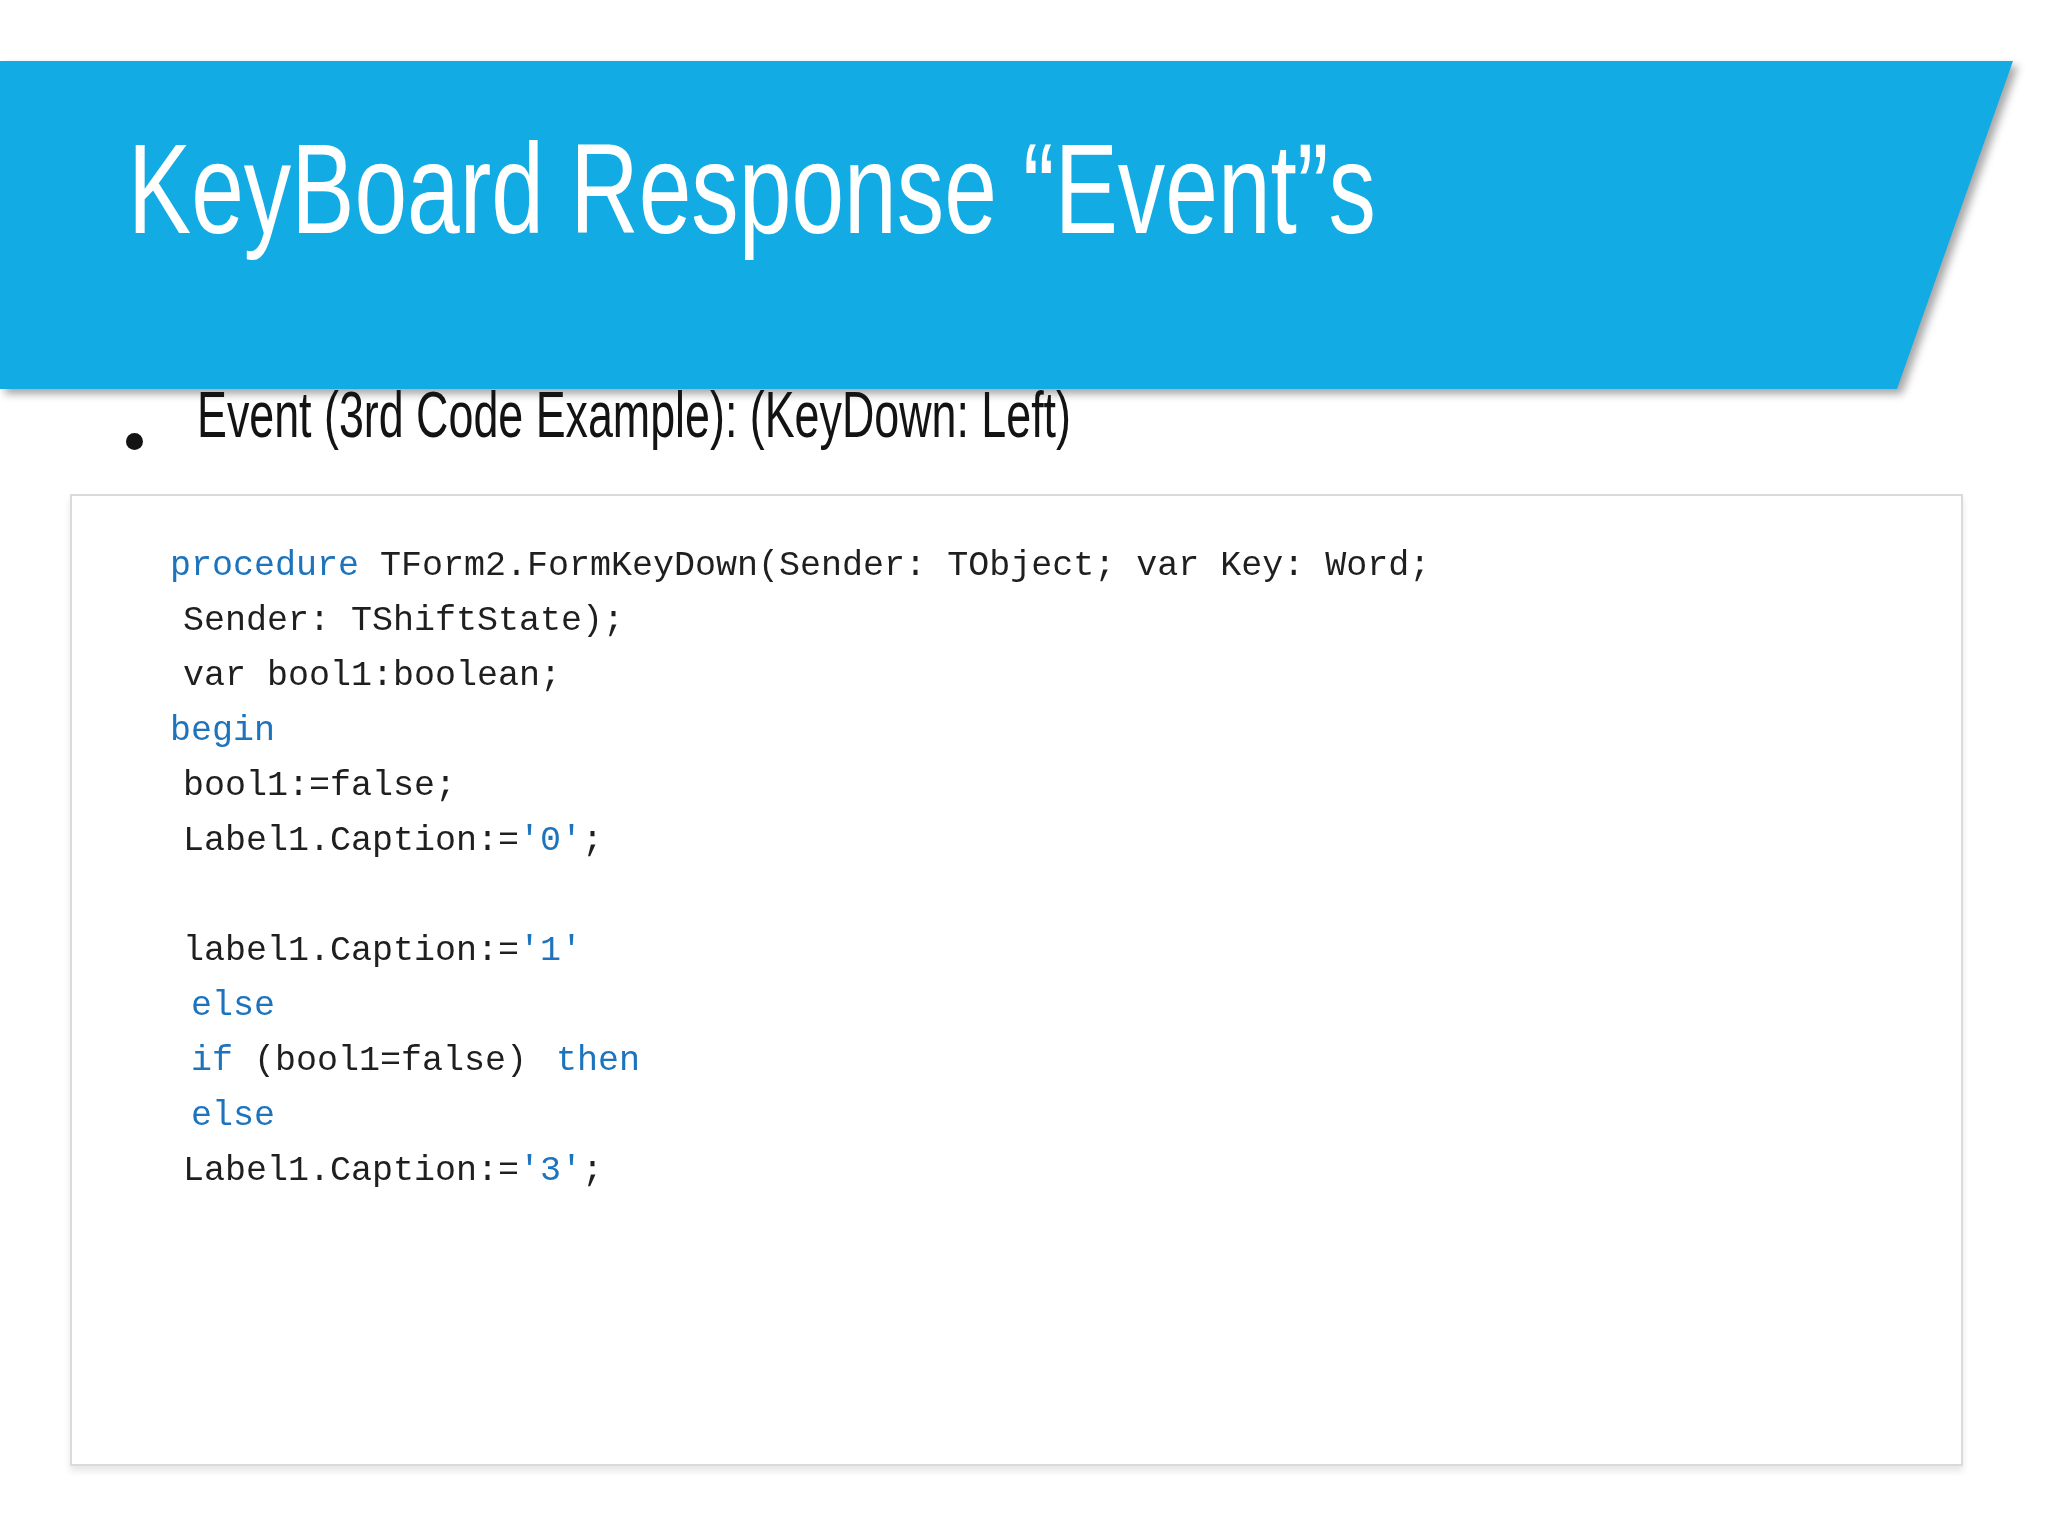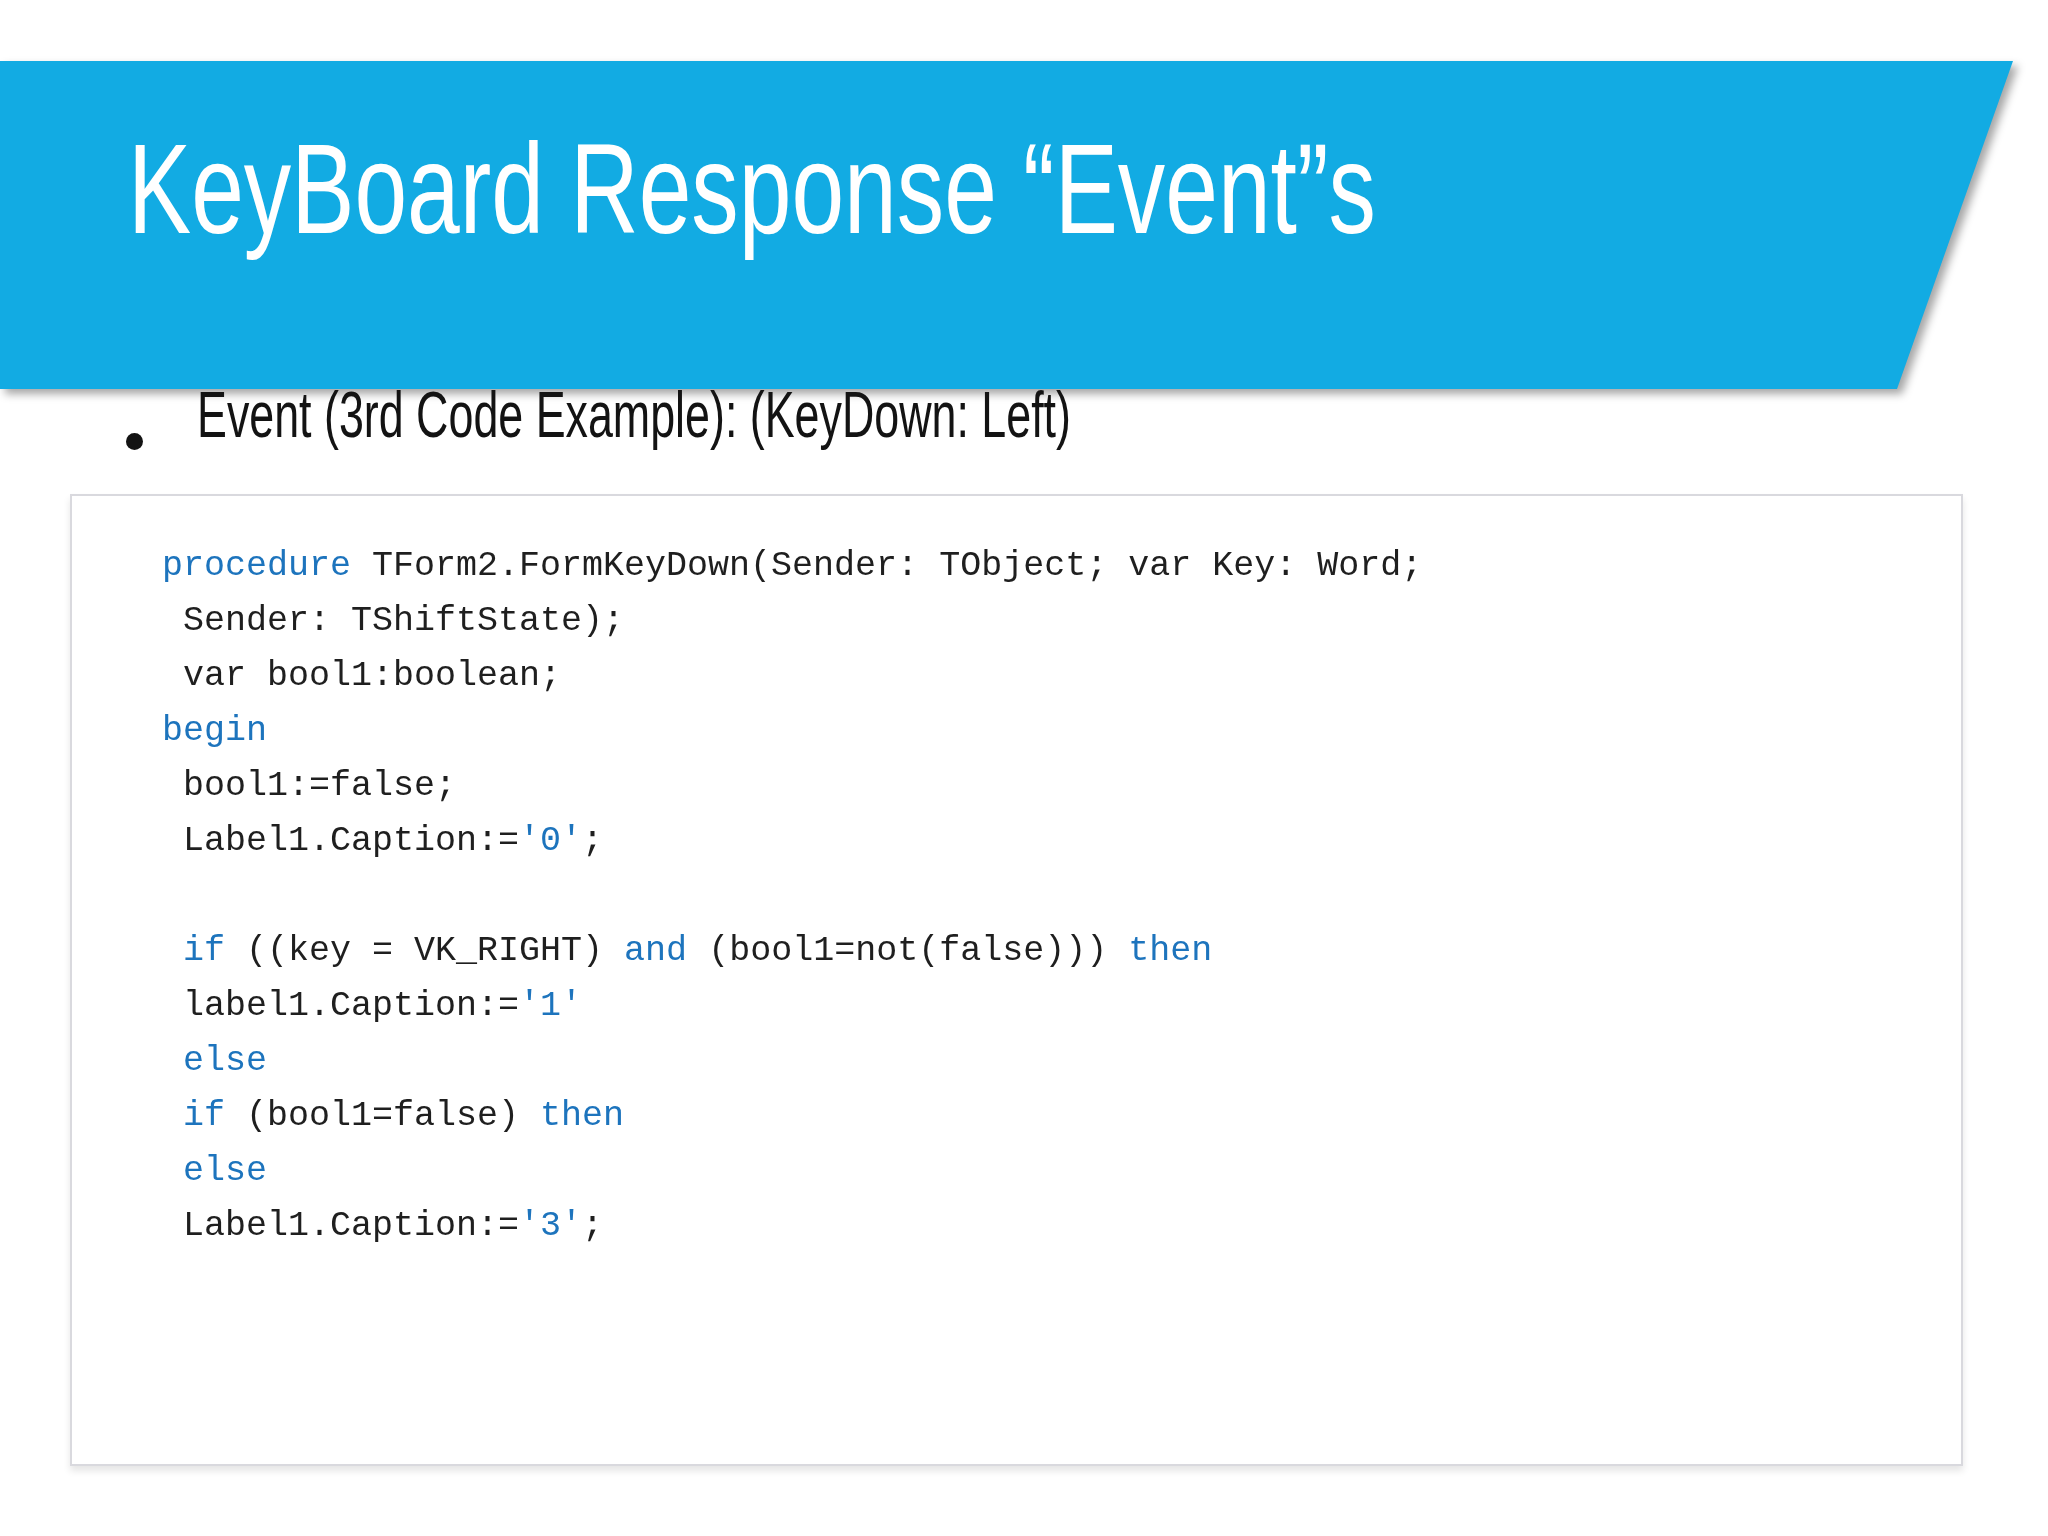--- a/index.html
+++ b/index.html
@@ -42,21 +42,21 @@
     box-sizing:border-box;background:#ffffff;
     border:2px solid var(--border,#d9d9de);
     box-shadow:0 5px 7px rgba(0,0,0,0.10);
     padding:43px 30px 0 90px;overflow:hidden;
   }
   .code-line{
     font-family:"Liberation Mono","DejaVu Sans Mono",monospace;
     font-size:35px;line-height:55px;white-space:pre;
     color:var(--code,#1f1f1f);
   }
-  .code-line .kw{color:var(--keyword,#1d74bd);}
+  .code-line .kw{color:var(--keyword,#1d74bd);margin-left:8px;}
   .code-line .str{color:var(--string,#1d74bd);}
   .code-line .plain{color:var(--code,#1f1f1f);}
 </style>
 </head>
 <body>
 
 <div class="slide">
 
   <div class="banner-shadow-wrap">
     <div class="banner">
@@ -70,21 +70,20 @@
   </div>
 
   <div class="code-box" id="code-box">
       <div class="code-line"><span class="kw">procedure</span><span class="plain"> TForm2.FormKeyDown(Sender: TObject; var Key: Word;</span></div>
       <div class="code-line"><span class="plain"> Sender: TShiftState);</span></div>
       <div class="code-line"><span class="plain"> var bool1:boolean;</span></div>
       <div class="code-line"><span class="kw">begin</span></div>
       <div class="code-line"><span class="plain"> bool1:=false;</span></div>
       <div class="code-line"><span class="plain"> Label1.Caption:=</span><span class="str">'0'</span><span class="plain">;</span></div>
       <div class="code-line"> </div>
-      <div class="code-line"><span class="plain"> </span><span class="kw">if</span><span class="plain"> ((key = VK_RIGHT) </span><span class="kw">and</span><span class="plain"> (bool1=not(false))) </span><span class="kw">then</span></div>
       <div class="code-line"><span class="plain"> label1.Caption:=</span><span class="str">'1'</span></div>
       <div class="code-line"><span class="plain"> </span><span class="kw">else</span></div>
       <div class="code-line"><span class="plain"> </span><span class="kw">if</span><span class="plain"> (bool1=false) </span><span class="kw">then</span></div>
       <div class="code-line"><span class="plain"> </span><span class="kw">else</span></div>
       <div class="code-line"><span class="plain"> Label1.Caption:=</span><span class="str">'3'</span><span class="plain">;</span></div>
       <div class="code-line"> </div>
     </div>
 
 </div>
 

